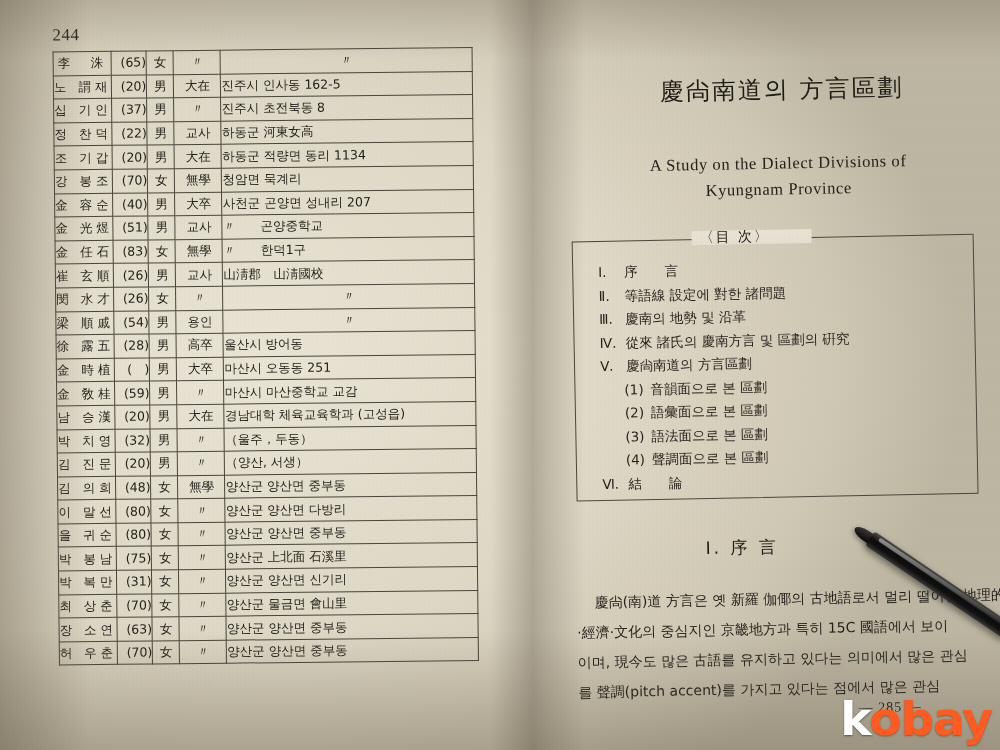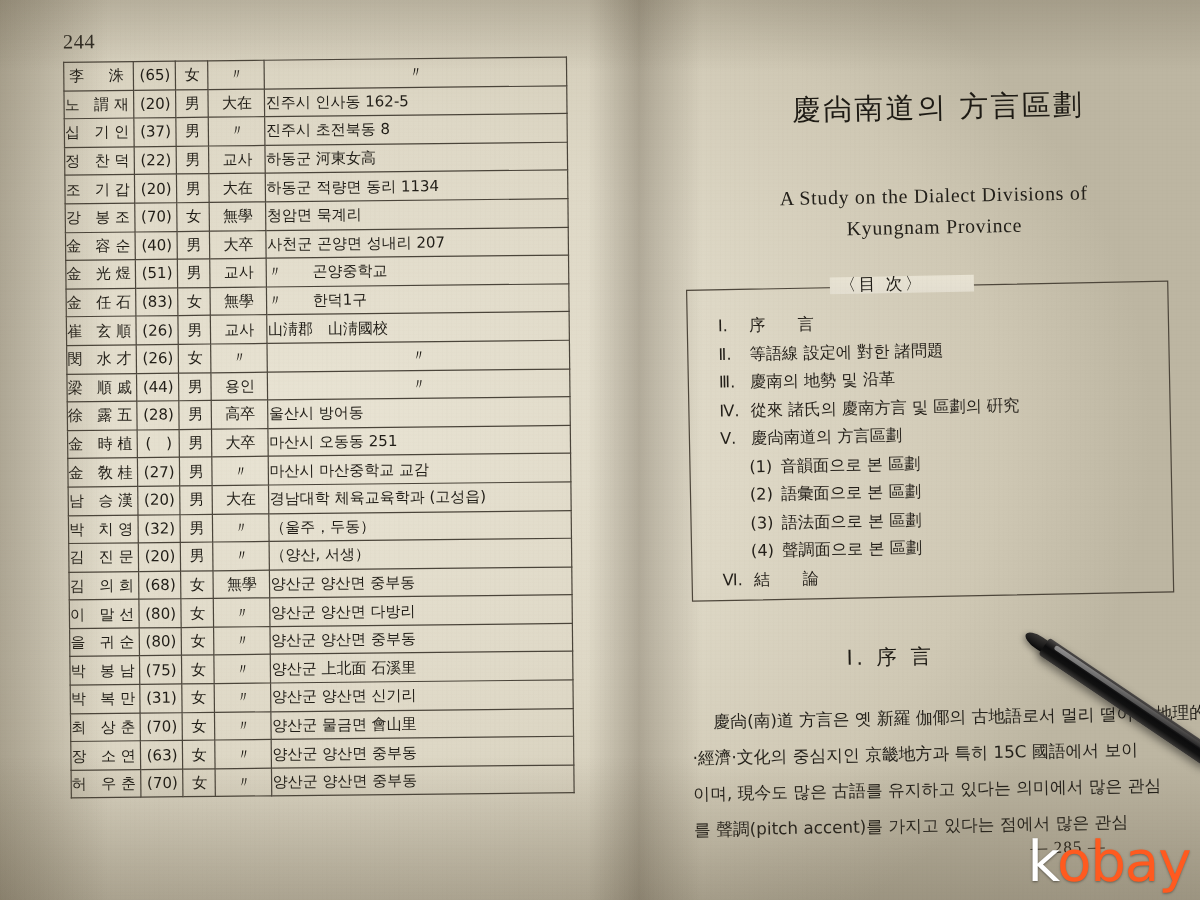--- a/index.html
+++ b/index.html
@@ -33,21 +33,21 @@
   .left-page{position:absolute;left:0;top:0;width:520px;height:750px;
     transform:rotate(-0.6deg);transform-origin:left top;}
   .folio{position:absolute;left:52px;top:26px;font-size:17px;color:#2b2720;
     font-family:"Liberation Serif",serif;letter-spacing:.5px;}
 
   .tbl{position:absolute;left:52px;top:52px;width:420px;
     border-collapse:collapse;font-family:"DejaVu Sans",sans-serif;}
   .tbl td{border:1px solid #4a443a;height:22.6px;padding:0;color:#201d17;
     font-size:12.5px;line-height:22px;white-space:nowrap;}
   .c-name{width:52px;text-align:center;letter-spacing:4px;font-size:12.5px;}
-  .c-age{width:34px;text-align:center;font-size:11.5px;}
+  .c-age{width:34px;text-align:right;font-size:11.5px;}
   .c-sex{width:26px;text-align:center;font-size:12px;}
   .c-edu{width:46px;text-align:center;font-size:11.5px;}
   .c-addr{width:auto;text-align:left;padding-left:8px;font-size:12.5px;}
   .addr-indent{padding-left:62px;}
   .addr-indent2{padding-left:96px;}
   .addr-center{text-align:center;padding-left:0;}
 
   
   .right-page{position:absolute;left:545px;top:0;width:455px;height:750px;
     transform:rotate(-1.1deg);transform-origin:left top;}
@@ -84,21 +84,21 @@
   .pen .barrel{position:absolute;left:18px;top:4px;width:170px;height:17px;
     background:linear-gradient(180deg,#4d4a48,#0c0c0d 45%,#111 70%,#3a3836);
     border-radius:3px 6px 6px 3px;box-shadow:0 3px 7px rgba(0,0,0,.45);}
   .pen .tip{position:absolute;left:0;top:7px;width:26px;height:11px;
     background:linear-gradient(180deg,#3b3937,#0b0b0c);
     border-radius:60% 8% 8% 60%;box-shadow:0 2px 5px rgba(0,0,0,.4);}
   .pen .gloss{position:absolute;left:26px;top:6px;width:150px;height:4px;
     background:linear-gradient(90deg,rgba(255,255,255,.45),rgba(255,255,255,.05));border-radius:3px;}
 
   
-  .wm{position:absolute;right:8px;bottom:4px;font-size:47px;font-weight:normal;
+  .wm{position:absolute;right:8px;bottom:4px;font-size:47px;font-weight:bold;
     font-family:"DejaVu Sans",sans-serif;letter-spacing:-1px;}
   .wm .k{color:#ffffff;text-shadow:0 1px 2px rgba(0,0,0,.45);}
   .wm .o{color:#ff5a1f;text-shadow:0 1px 2px rgba(0,0,0,.35);}
 </style>
 </head>
 <body>
 
 <div id="page">
 
   <div class="left-page">
@@ -177,42 +177,42 @@
           </tr>
           <tr>
             <td class="c-name">閔 水才</td>
             <td class="c-age">(26)</td>
             <td class="c-sex">女</td>
             <td class="c-edu">〃</td>
             <td class="c-addr addr-center">〃</td>
           </tr>
           <tr>
             <td class="c-name">梁 順戚</td>
-            <td class="c-age">(44)</td>
+            <td class="c-age">(54)</td>
             <td class="c-sex">男</td>
             <td class="c-edu">용인</td>
             <td class="c-addr addr-center">〃</td>
           </tr>
           <tr>
             <td class="c-name">徐 露五</td>
             <td class="c-age">(28)</td>
             <td class="c-sex">男</td>
             <td class="c-edu">高卒</td>
             <td class="c-addr">울산시  방어동</td>
           </tr>
           <tr>
             <td class="c-name">金 時植</td>
             <td class="c-age">(　)</td>
             <td class="c-sex">男</td>
             <td class="c-edu">大卒</td>
             <td class="c-addr">마산시  오동동 251</td>
           </tr>
           <tr>
             <td class="c-name">金 敎桂</td>
-            <td class="c-age">(27)</td>
+            <td class="c-age">(59)</td>
             <td class="c-sex">男</td>
             <td class="c-edu">〃</td>
             <td class="c-addr">마산시  마산중학교  교감</td>
           </tr>
           <tr>
             <td class="c-name">남 승漢</td>
             <td class="c-age">(20)</td>
             <td class="c-sex">男</td>
             <td class="c-edu">大在</td>
             <td class="c-addr">경남대학  체육교육학과 (고성읍)</td>
@@ -226,21 +226,21 @@
           </tr>
           <tr>
             <td class="c-name">김 진문</td>
             <td class="c-age">(20)</td>
             <td class="c-sex">男</td>
             <td class="c-edu">〃</td>
             <td class="c-addr addr-indent2">（양산, 서생）</td>
           </tr>
           <tr>
             <td class="c-name">김 의희</td>
-            <td class="c-age">(68)</td>
+            <td class="c-age">(48)</td>
             <td class="c-sex">女</td>
             <td class="c-edu">無學</td>
             <td class="c-addr">양산군  양산면  중부동</td>
           </tr>
           <tr>
             <td class="c-name">이 말선</td>
             <td class="c-age">(80)</td>
             <td class="c-sex">女</td>
             <td class="c-edu">〃</td>
             <td class="c-addr">양산군  양산면  다방리</td>

